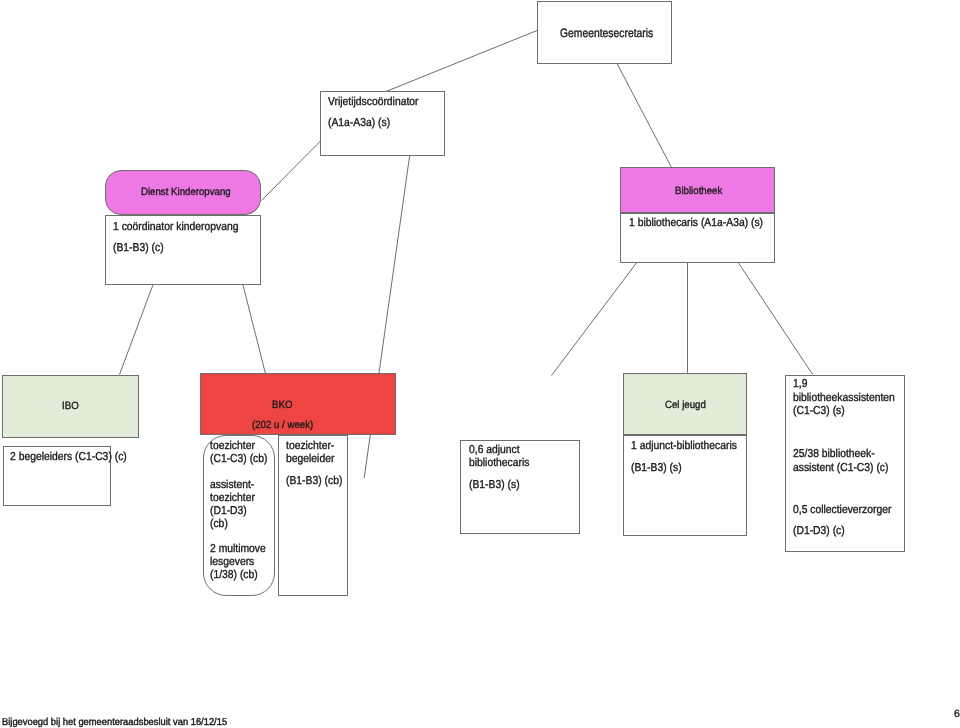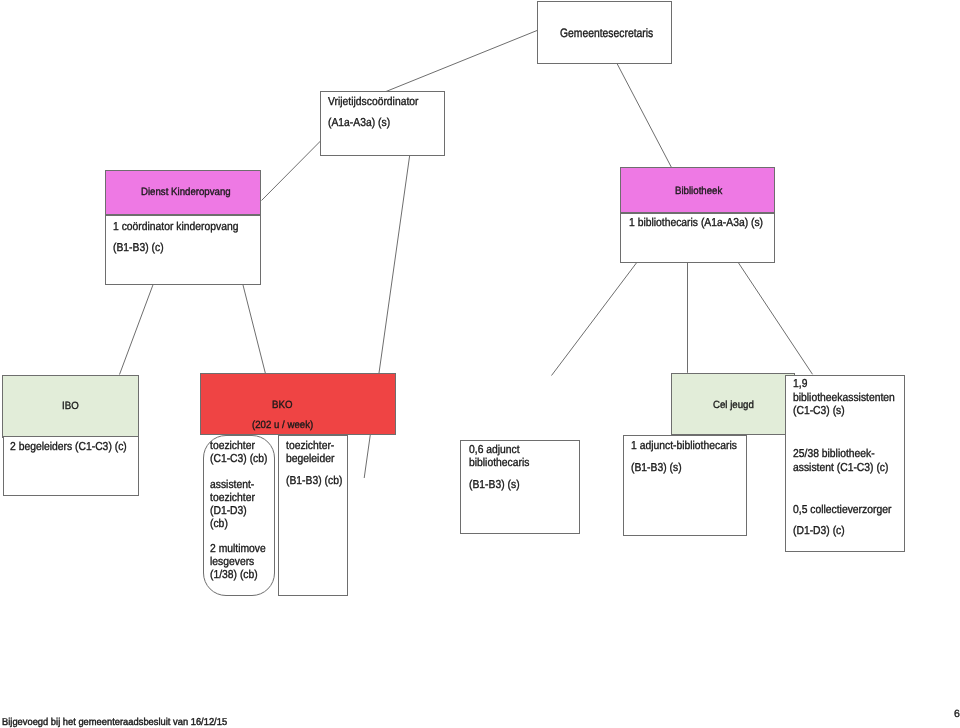--- a/index.html
+++ b/index.html
@@ -41,42 +41,42 @@
 
   <div class="node" style="left:537px;top:1px;width:135px;height:63px;">
     <div class="ht big" style="left:22px;top:25px;">Gemeentesecretaris</div>
   </div>
 
   <div class="node" style="left:320px;top:91px;width:125px;height:65px;">
     <div class="t" style="left:7px;top:5px;">Vrijetijdscoördinator</div>
     <div class="t" style="left:7px;top:26px;">(A1a-A3a) (s)</div>
   </div>
 
-  <div class="node" style="left:105px;top:170px;width:156px;height:45px;background:#ee79e4;">
+  <div class="node" style="left:105px;top:170px;width:156px;height:45px;background:#ee79e4;border-radius:16px;">
     <div class="ht" style="left:35px;top:16px;">Dienst Kinderopvang</div>
   </div>
 
   <div class="node" style="left:105px;top:215px;width:156px;height:70px;">
     <div class="t" style="left:7px;top:6px;">1 coördinator kinderopvang</div>
     <div class="t" style="left:7px;top:27px;">(B1-B3) (c)</div>
   </div>
 
   <div class="node" style="left:620px;top:167px;width:155px;height:46px;background:#ee79e4;">
     <div class="ht" style="left:54px;top:18px;">Bibliotheek</div>
   </div>
 
   <div class="node" style="left:620px;top:213px;width:155px;height:50px;">
     <div class="t" style="left:8px;top:4px;">1 bibliothecaris (A1a-A3a) (s)</div>
   </div>
 
   <div class="node" style="left:2px;top:375px;width:137px;height:63px;background:#e2edd9;">
     <div class="ht" style="left:59px;top:25px;">IBO</div>
   </div>
 
-  <div class="node" style="left:3px;top:436px;width:136px;height:60px;padding-left:28px;">
+  <div class="node" style="left:3px;top:446px;width:108px;height:60px;padding-left:28px;">
     <div class="t" style="left:6px;top:5px;">2 begeleiders (C1-C3) (c)</div>
   </div>
 
   <div class="node" style="left:200px;top:373px;width:196px;height:62px;background:#ef4444;">
     <div class="ht" style="left:71px;top:26px;">BKO</div>
     <div class="ht" style="left:51px;top:46px;">(202 u / week)</div>
   </div>
 
   <div class="node" style="left:203px;top:435px;width:72px;height:161px;border-radius:23px;">
     <div class="t" style="left:6px;top:5px;">toezichter</div>
@@ -96,21 +96,21 @@
     <div class="t" style="left:7px;top:40px;">(B1-B3) (cb)</div>
   </div>
 
 
   <div class="node" style="left:460px;top:440px;width:120px;height:94px;">
     <div class="t" style="left:8px;top:4px;">0,6 adjunct</div>
     <div class="t" style="left:8px;top:17px;">bibliothecaris</div>
     <div class="t" style="left:8px;top:39px;">(B1-B3) (s)</div>
   </div>
 
-  <div class="node" style="left:623px;top:373px;width:124px;height:62px;background:#e2edd9;margin-left:48px;">
+  <div class="node" style="left:623px;top:373px;width:124px;height:62px;background:#e2edd9;">
     <div class="ht" style="left:41px;top:26px;">Cel jeugd</div>
   </div>
 
   <div class="node" style="left:623px;top:435px;width:124px;height:101px;">
     <div class="t" style="left:7px;top:5px;">1 adjunct-bibliothecaris</div>
     <div class="t" style="left:7px;top:27px;">(B1-B3) (s)</div>
   </div>
 
   <div class="node" style="left:785px;top:375px;width:120px;height:177px;padding-left:34px;">
     <div class="t" style="left:7px;top:3px;">1,9</div>

